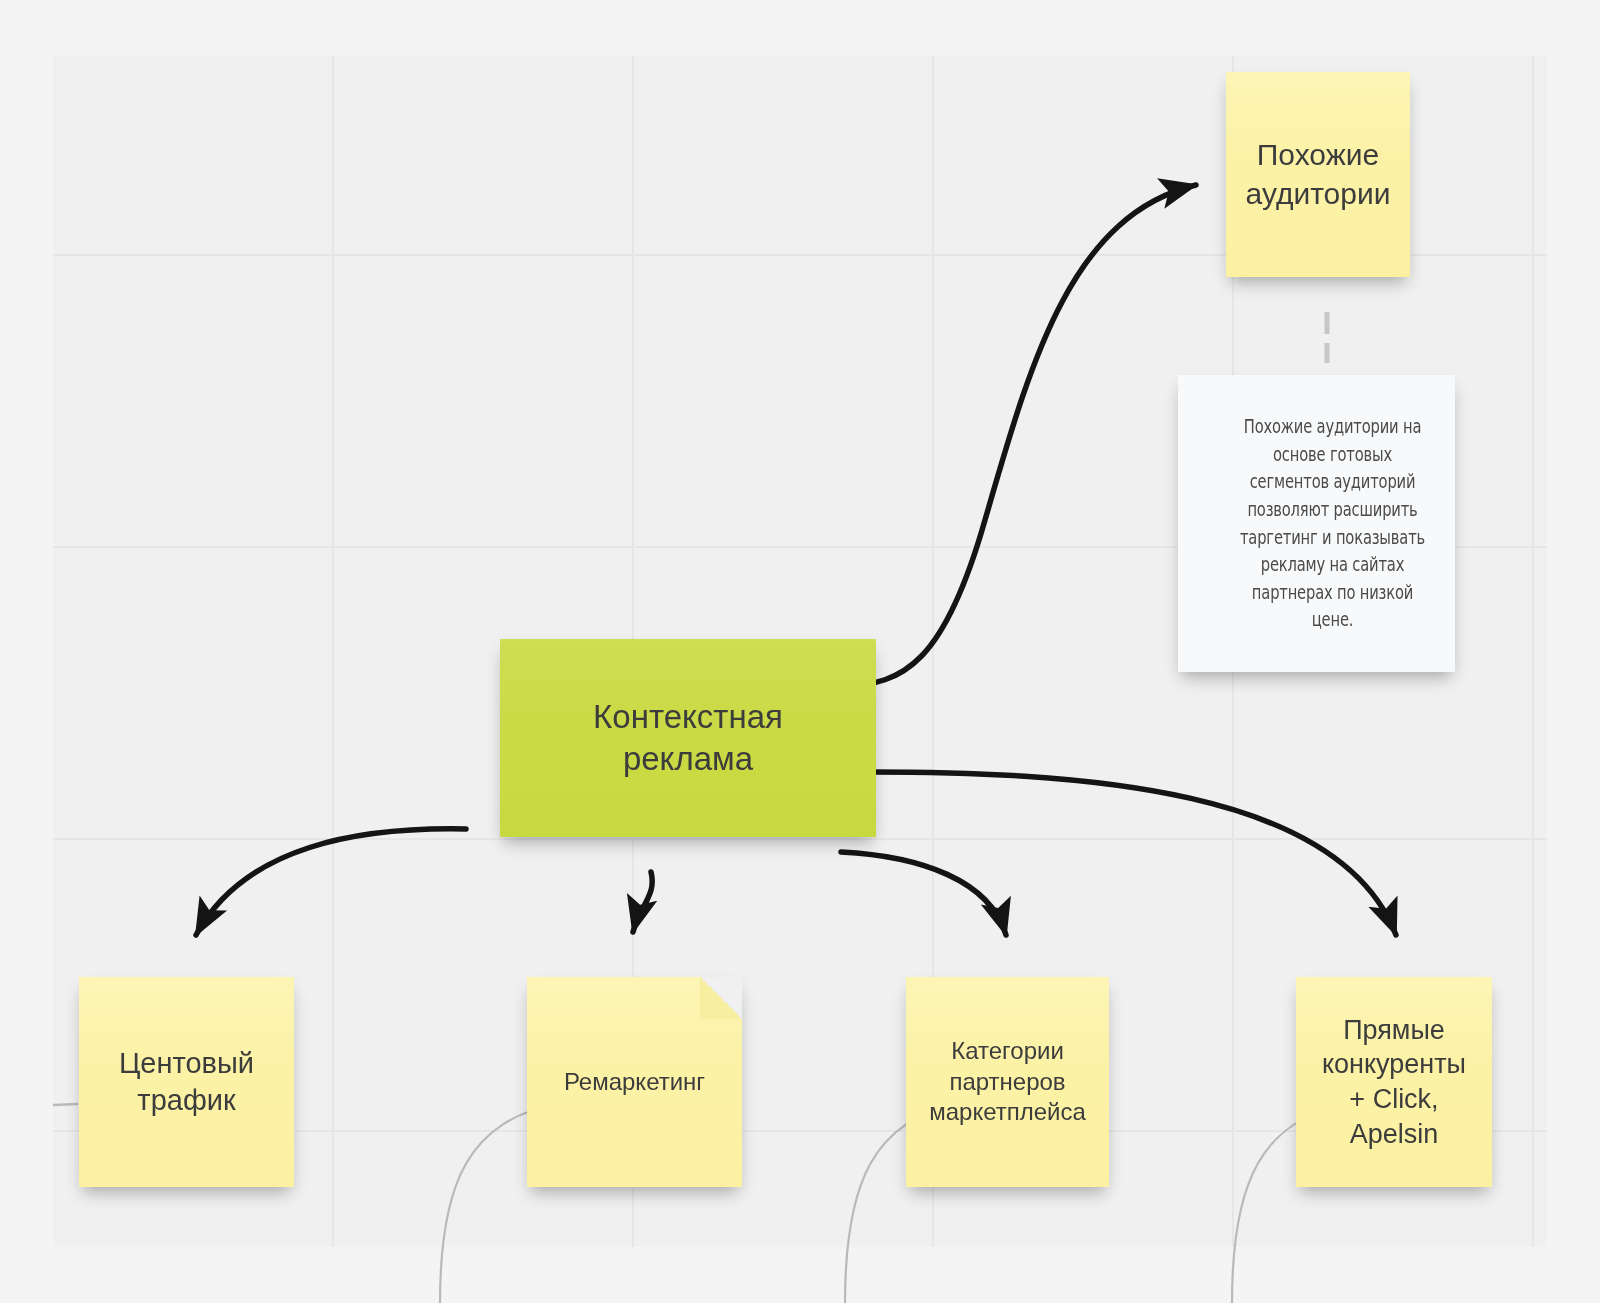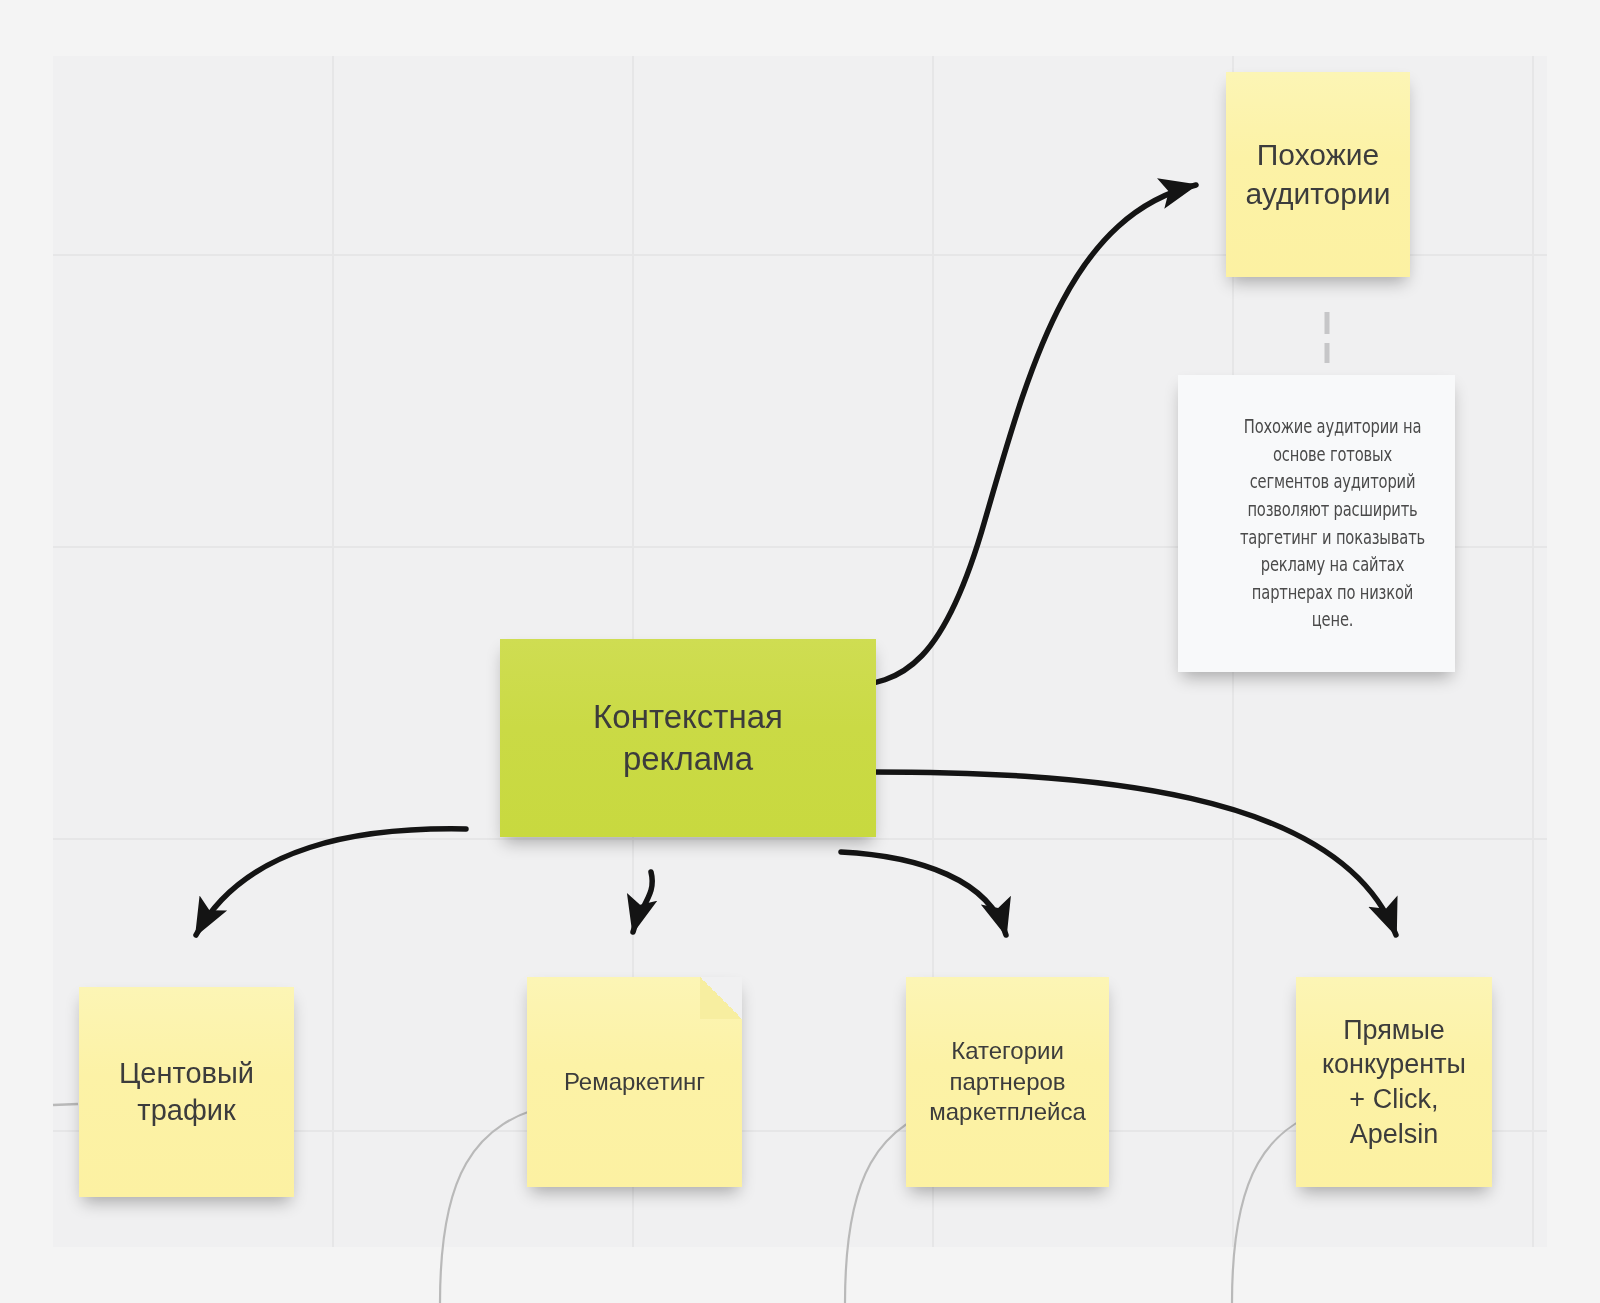--- a/index.html
+++ b/index.html
@@ -111,21 +111,21 @@
   }
 
   #node-contextual-ads {
     left: 464px; top: 639px;
     width: 376px; height: 198px; margin-left: 36px;
   }
   #node-contextual-ads .note-text { font-size: 33px; }
 
   #node-cheap-traffic {
     left: 79px; top: 977px;
-    width: 215px; height: 210px; margin-top: 10px;
+    width: 215px; height: 210px;
   }
   #node-cheap-traffic .note-text { font-size: 29px; }
 
   #node-remarketing {
     left: 527px; top: 977px;
     width: 215px; height: 210px;
   }
   #node-remarketing .note-text { font-size: 24px; }
   
   #node-remarketing .fold {

